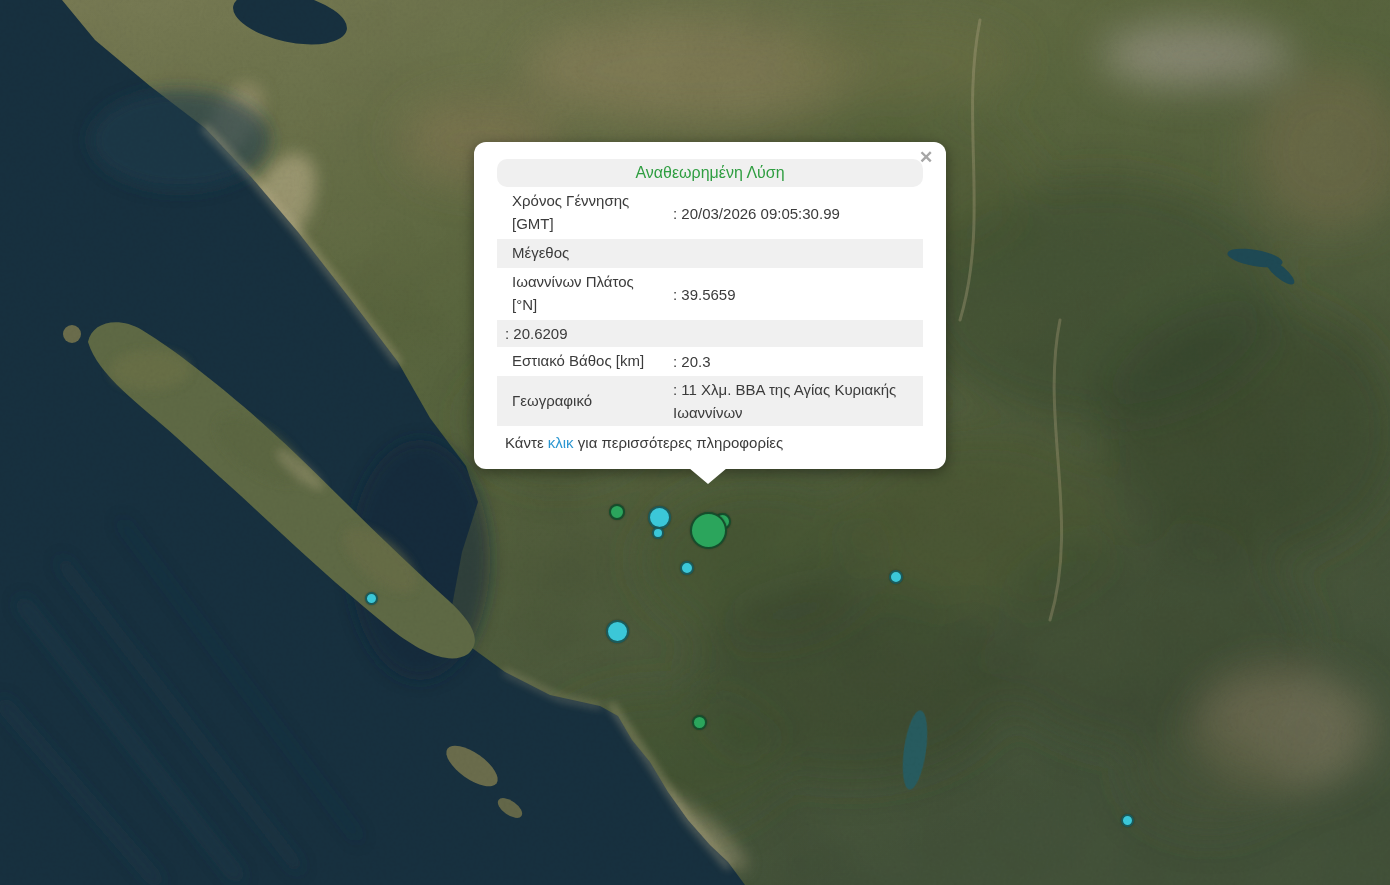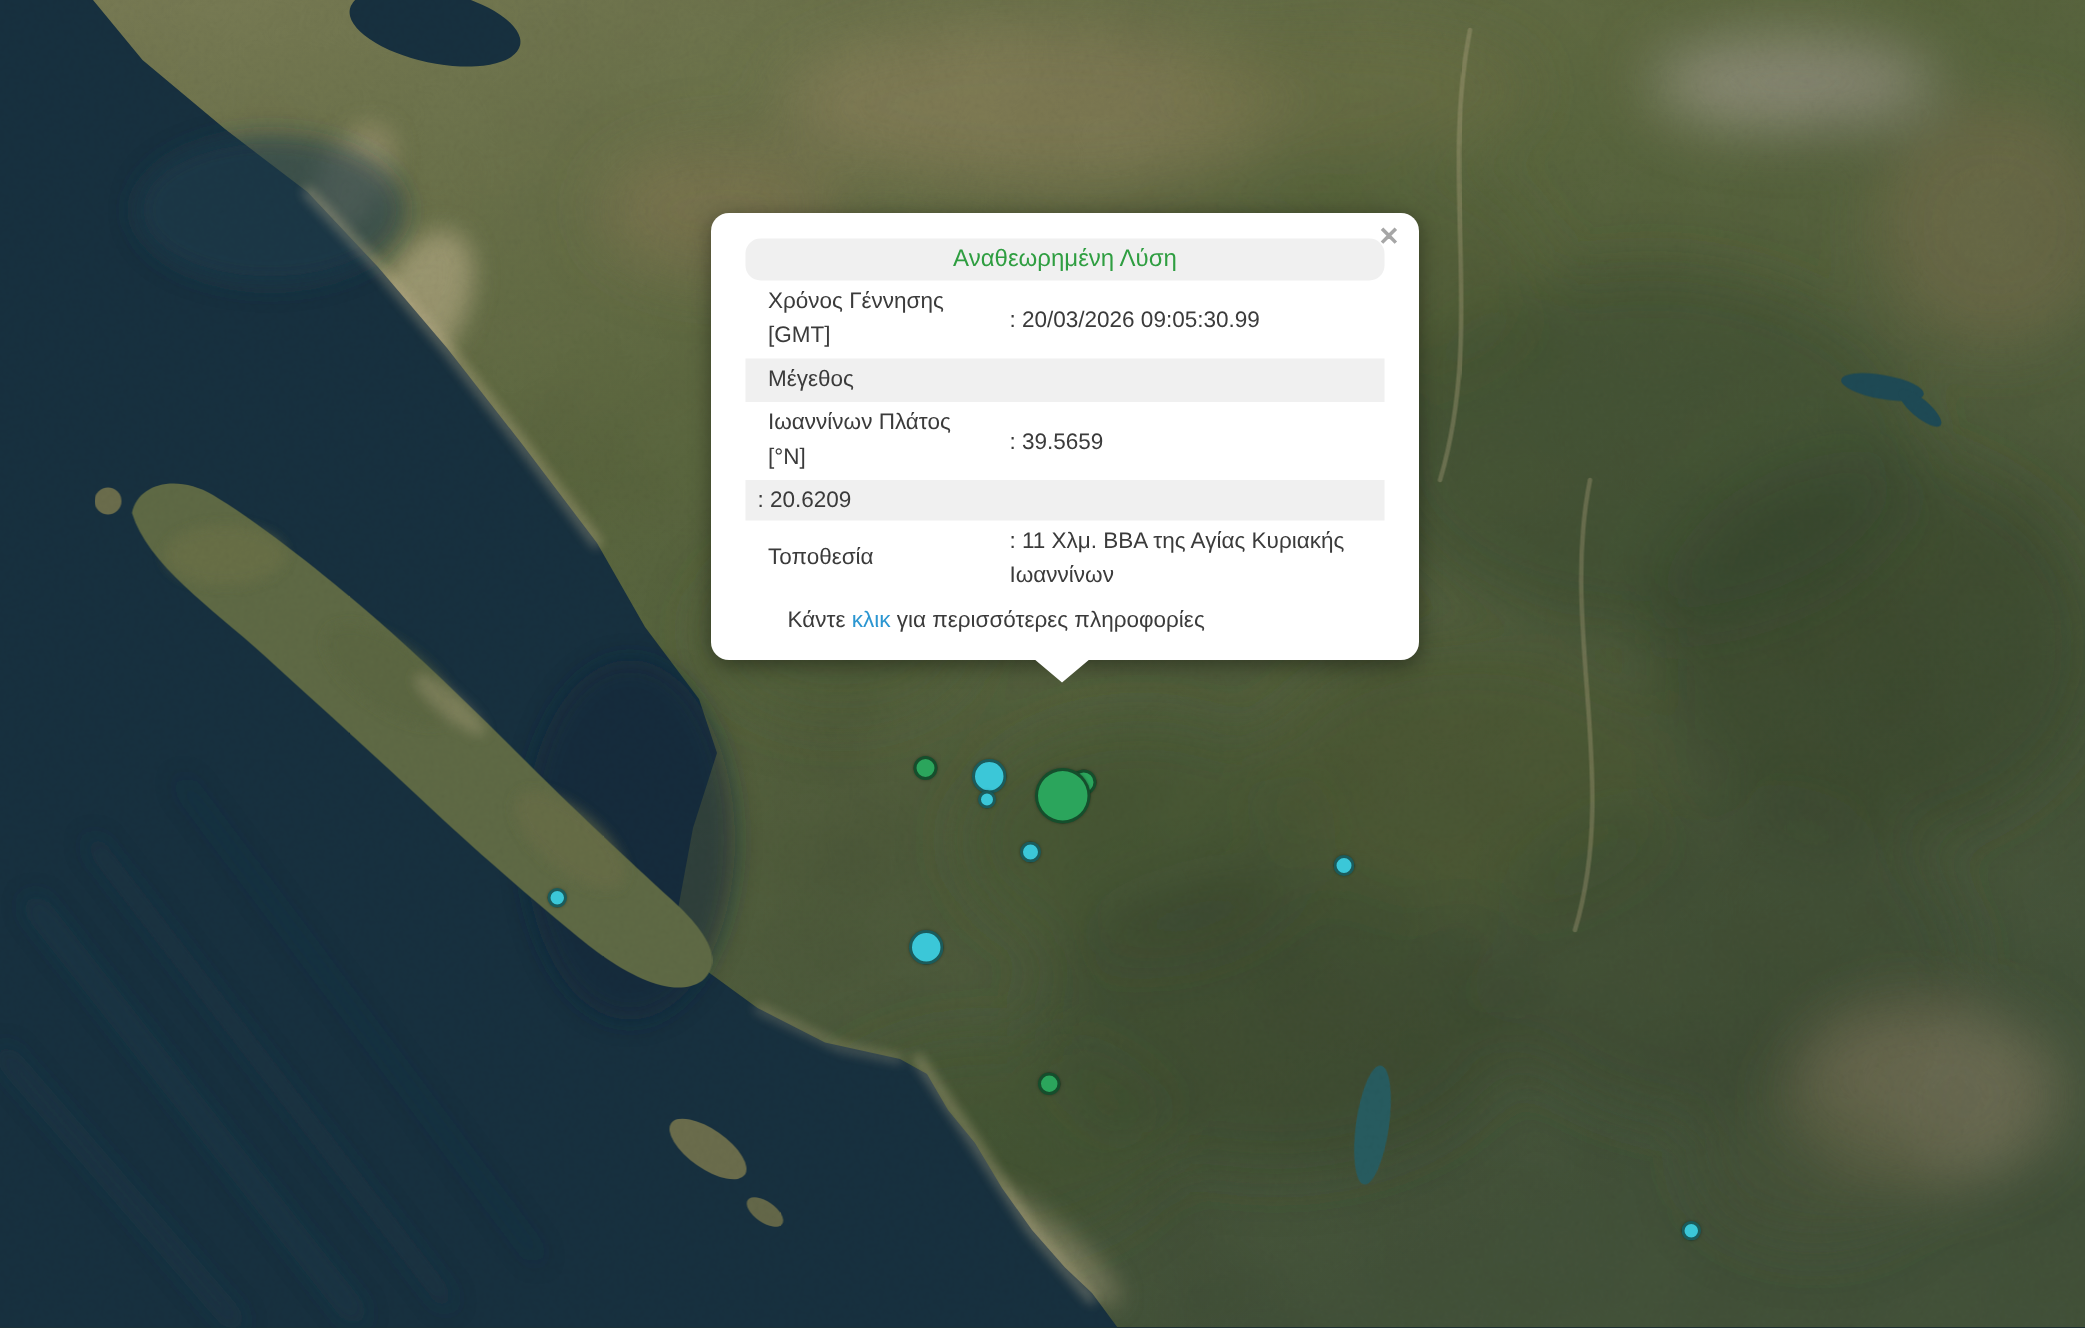--- a/index.html
+++ b/index.html
@@ -37,21 +37,21 @@
     background:#f0f0f0;text-align:center;
     font-size:16px;padding:2px 0 3px 0;border-radius:10px;
   }
   .prow{display:flex;align-items:center;}
   .prow:nth-child(even){background:#f0f0f0;}
   .prow .lbl{
     width:168px;box-sizing:border-box;
     padding:2px 4px 4px 15px;flex:none;
   }
   .prow .val{flex:1;padding:2px 6px 2px 8px;}
-  .popup-footer{margin-top:5px;padding-left:8px;margin-left:20px;}
+  .popup-footer{margin-top:5px;padding-left:8px;}
   .popup-footer a{text-decoration:none;cursor:pointer;}
 </style>
 </head>
 <body>
 
 <div class="stage">
 
   <svg width="1390" height="885" viewBox="0 0 1390 885">
     <defs>
       <linearGradient id="landGrad" x1="0" y1="0" x2="0.6" y2="1">
@@ -183,21 +183,25 @@
         <div class="lbl">Μέγεθος</div>
       </div>
       <div class="prow">
         <div class="lbl">Ιωαννίνων Πλάτος [°N]</div>
         <div class="val">: 39.5659</div>
       </div>
       <div class="prow">
         <div class="val">: 20.6209</div>
       </div>
       <div class="prow">
-        <div class="lbl">Τοποθεσία</div>
+        <div class="lbl">Εστιακό Βάθος [km]</div>
+        <div class="val">: 20.3</div>
+      </div>
+      <div class="prow">
+        <div class="lbl">Γεωγραφικό</div>
         <div class="val">: 11 Χλμ. ΒΒΑ της Αγίας Κυριακής Ιωαννίνων</div>
       </div>
     </div>
     <div class="popup-footer">
       <span>Κάντε </span><a style="color: rgb(43, 150, 209);">κλικ</a><span> για περισσότερες πληροφορίες</span>
     </div>
     <div class="popup-tail"></div>
   </div>
 
 </div>

